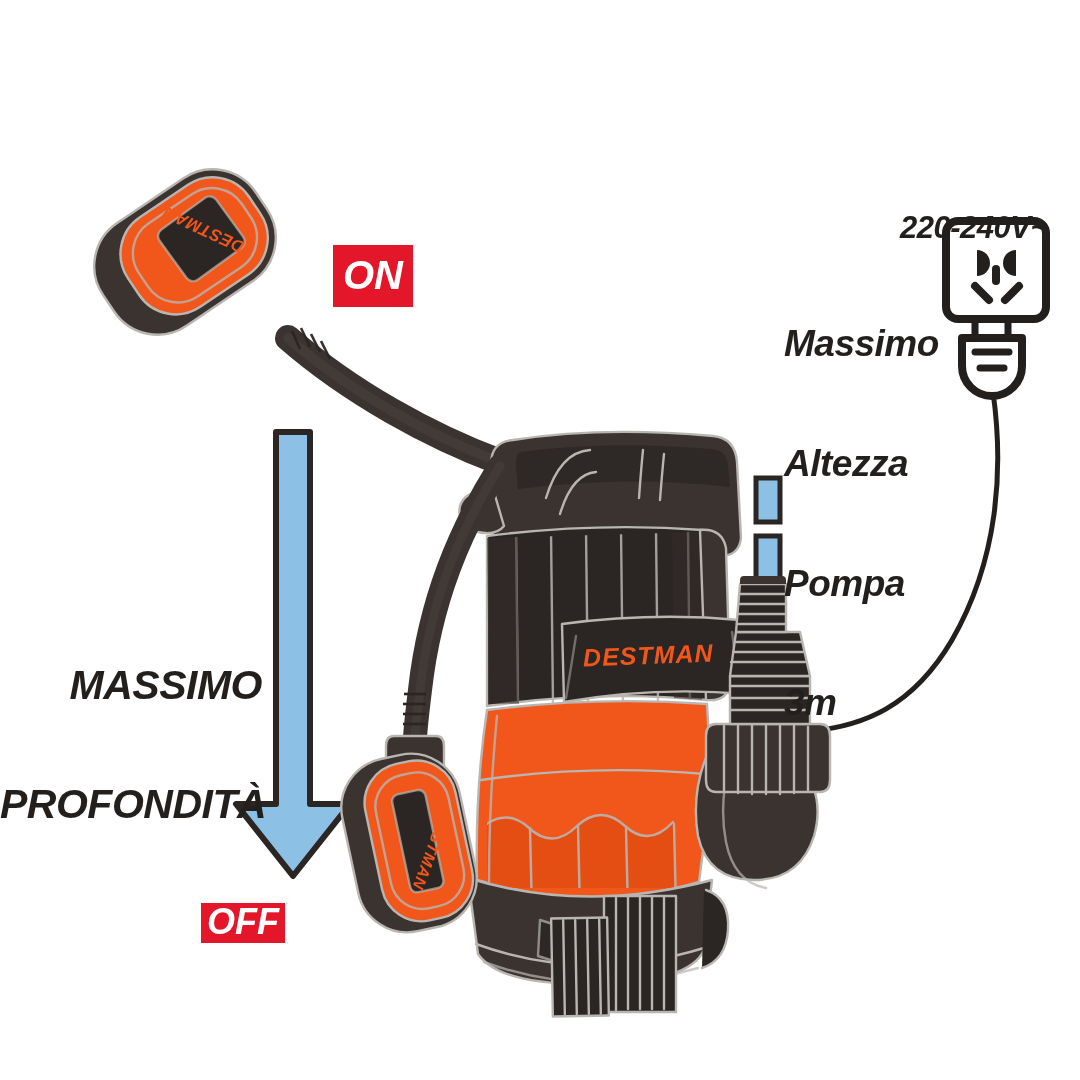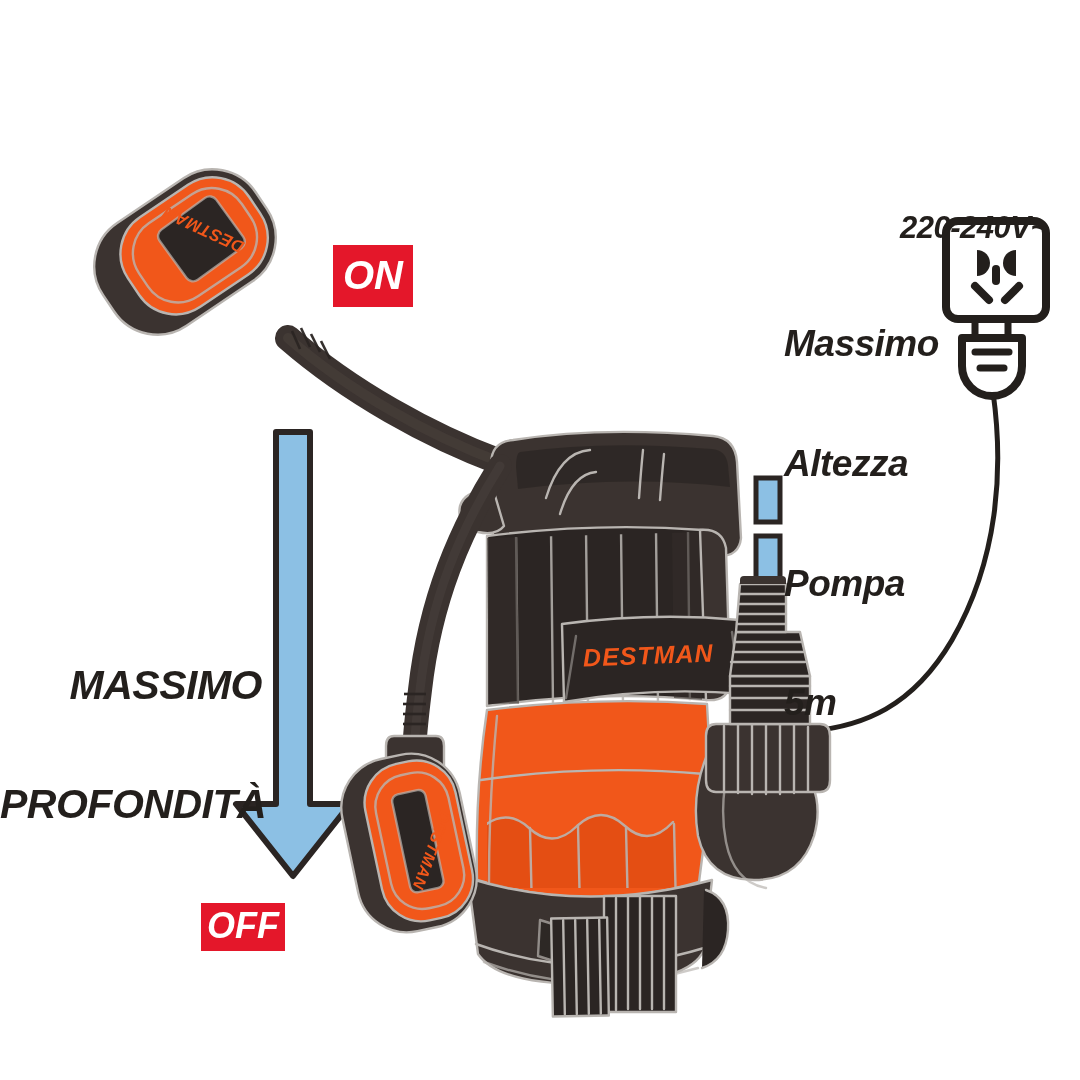--- a/index.html
+++ b/index.html
@@ -86,21 +86,21 @@
     top: 245px;
     width: 80px;
     height: 62px;
     font-size: 40px;
     padding-bottom: 2px;
   }
   #badge-off {
     left: 201px;
     top: 903px;
     width: 84px;
-    height: 48px;
+    height: 40px;
     font-size: 36px;
     padding-bottom: 2px;
   }
 
   
   .brand {
     position: absolute;
     color: #f1571a;
     font-weight: 700;
     font-style: italic;
@@ -401,21 +401,21 @@
   <div class="txt" id="depth-label">
     <div>MASSIMO</div>
     <div>PROFONDITÀ</div>
     <span class="v">7m</span>
   </div>
 
   <div class="txt" id="height-label">
     <div>Massimo</div>
     <div>Altezza</div>
     <div>Pompa</div>
-    <div>5m</div>
+    <div>3m</div>
   </div>
 
   <div class="txt" id="voltage-label">
     <div>220-240V~</div>
   </div>
 
   <div class="badge" id="badge-on">ON</div>
 
   <div class="badge" id="badge-off">OFF</div>
 

